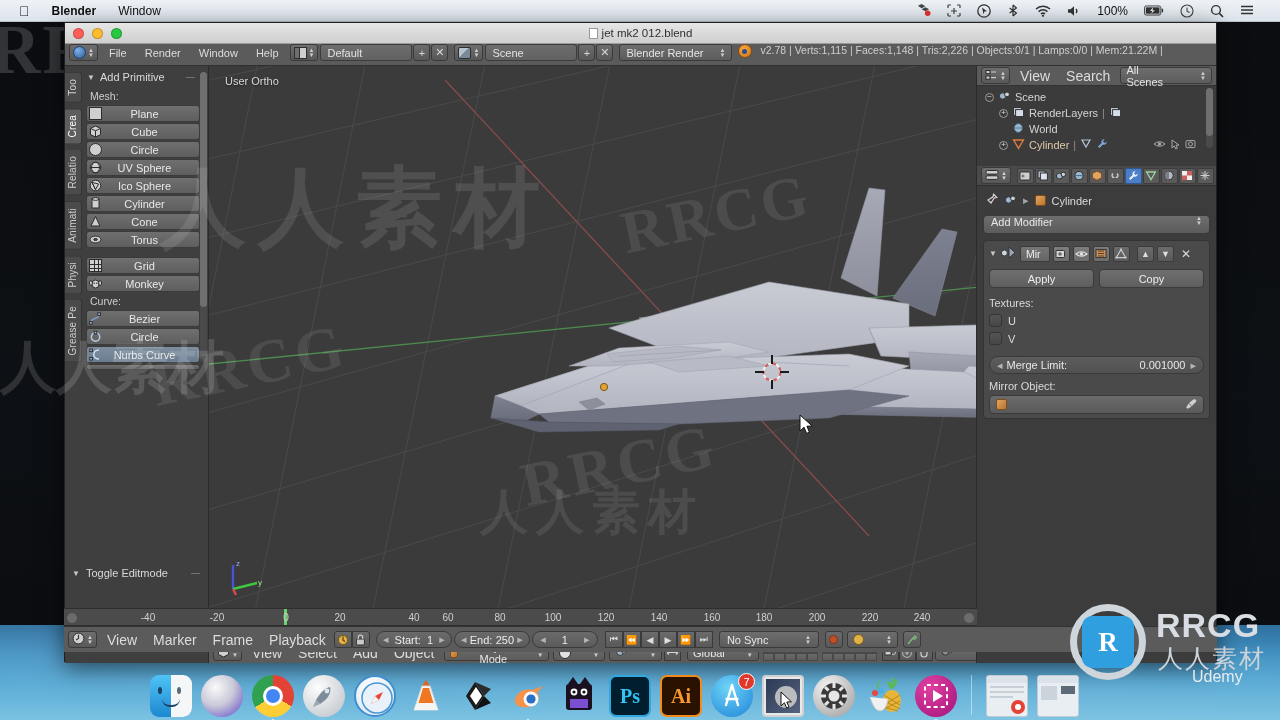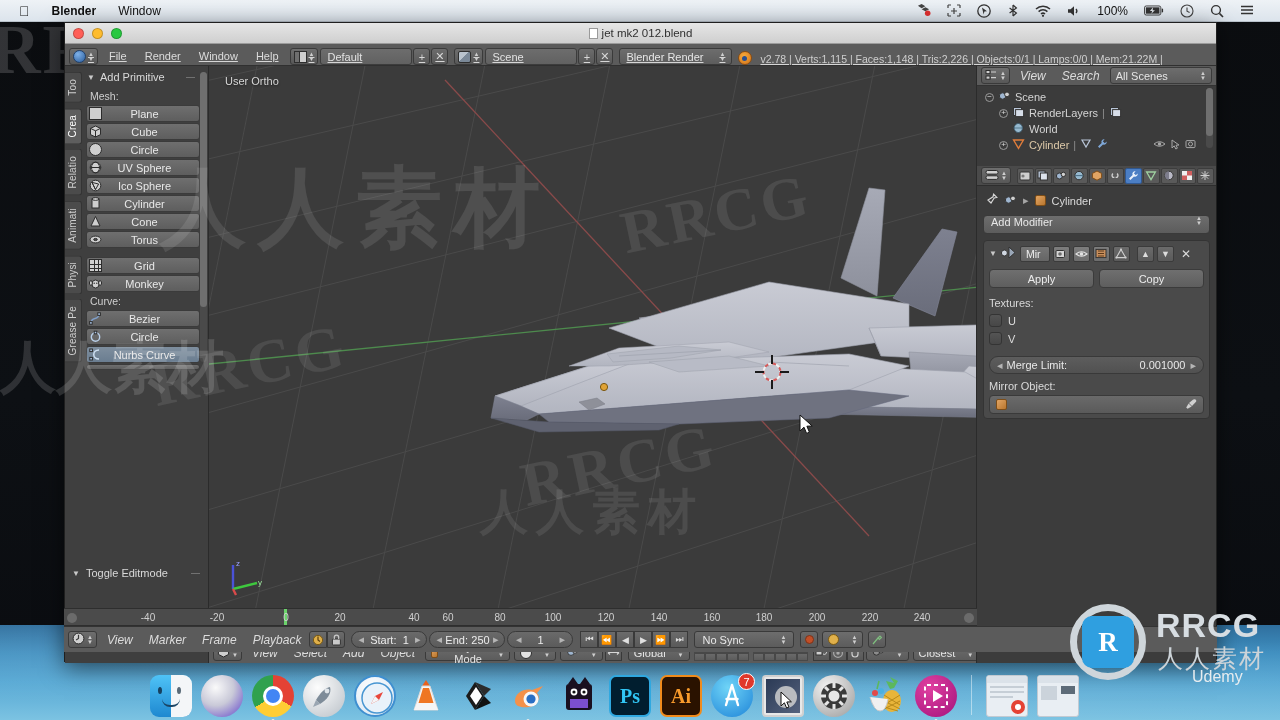--- a/index.html
+++ b/index.html
@@ -64,21 +64,21 @@
     position:absolute; left:0; right:0; text-align:center; font-size:11.5px; color:#303030;
   }
   #titlebar .doc .fileicon{
     display:inline-block; width:9px;height:11px;background:#fff;border:1px solid #9a9a9a;
     vertical-align:-2px; margin-right:4px;
   }
 
   
   #bheader {
     height:22px; background:#5b5b5b; border-bottom:1px solid #303030;
-    display:flex; align-items:flex-end; gap:0; padding:0 2px; color:#d6d6d6;text-decoration:underline;
+    display:flex; align-items:flex-start; gap:0; padding:0 2px; color:#d6d6d6;
   }
   .bmenu { padding:0 9px; line-height:18px; font-size:11px; color:#dcdcdc; }
   .hdr-iconbtn {
     height:17px; display:flex; align-items:center; gap:2px;
     background:linear-gradient(180deg,#6e6e6e,#585858);
     border:1px solid #3a3a3a; border-radius:3px; padding:0 3px; margin:0 2px;
   }
   .circ-ic{ width:13px;height:13px;border-radius:50%;
     background:radial-gradient(circle at 35% 30%, #7fb2ea, #2a5c9b);
     border:1px solid #20406b; }
@@ -161,25 +161,25 @@
   #vp-label{ position:absolute; left:16px; top:9px; color:#d7d7d7; font-size:11px; text-shadow:0 1px 2px #222;}
   #vp-obj{ position:absolute; left:36px; bottom:22px; color:#d7d7d7; font-size:11px; text-shadow:0 1px 2px #222;}
   #axiswidget{ position:absolute; left:18px; bottom:42px; width:46px;height:46px;}
 
   
   #vpfooter{
     position:absolute; left:0; right:0; bottom:0; height:22px;
     background:#5b5b5b; border-top:1px solid #323232;
     display:flex; align-items:center; padding:0 2px; gap:0;
   }
-  .vf-menu{ padding:0 8px; color:#dcdcdc; font-size:12px; line-height:18px;font-style:italic;}
+  .vf-menu{ padding:0 8px; color:#dcdcdc; font-size:14px; line-height:18px;}
   .vf-sel{
-    height:17px; display:flex;align-items:center;gap:12px;padding:0 5px;margin:8px 2px;
+    height:17px; display:flex;align-items:center;gap:22px;padding:0 5px;margin:8px 2px;
     background:linear-gradient(180deg,#6d6d6d,#5c5c5c);border:1px solid #3a3a3a;border-radius:3px;
-    color:#e6e6e6;font-size:11px;text-align:center;
+    color:#e6e6e6;font-size:11px;
   }
   .vf-btn{
     height:17px; min-width:17px; display:flex;align-items:center;justify-content:center;
     background:linear-gradient(180deg,#6b6b6b,#585858);border:1px solid #393939;
     color:#dcdcdc; font-size:10px;
   }
   .vf-grp{ display:flex; margin:0 2px; border-radius:3px; overflow:hidden;}
   .layerbox{ display:flex; margin:0 2px; }
   .layerbox .lrow{display:flex;flex-direction:column;}
   .lcell{ width:11px;height:8px;background:linear-gradient(180deg,#6a6a6a,#5c5c5c);border:1px solid #484848;}

